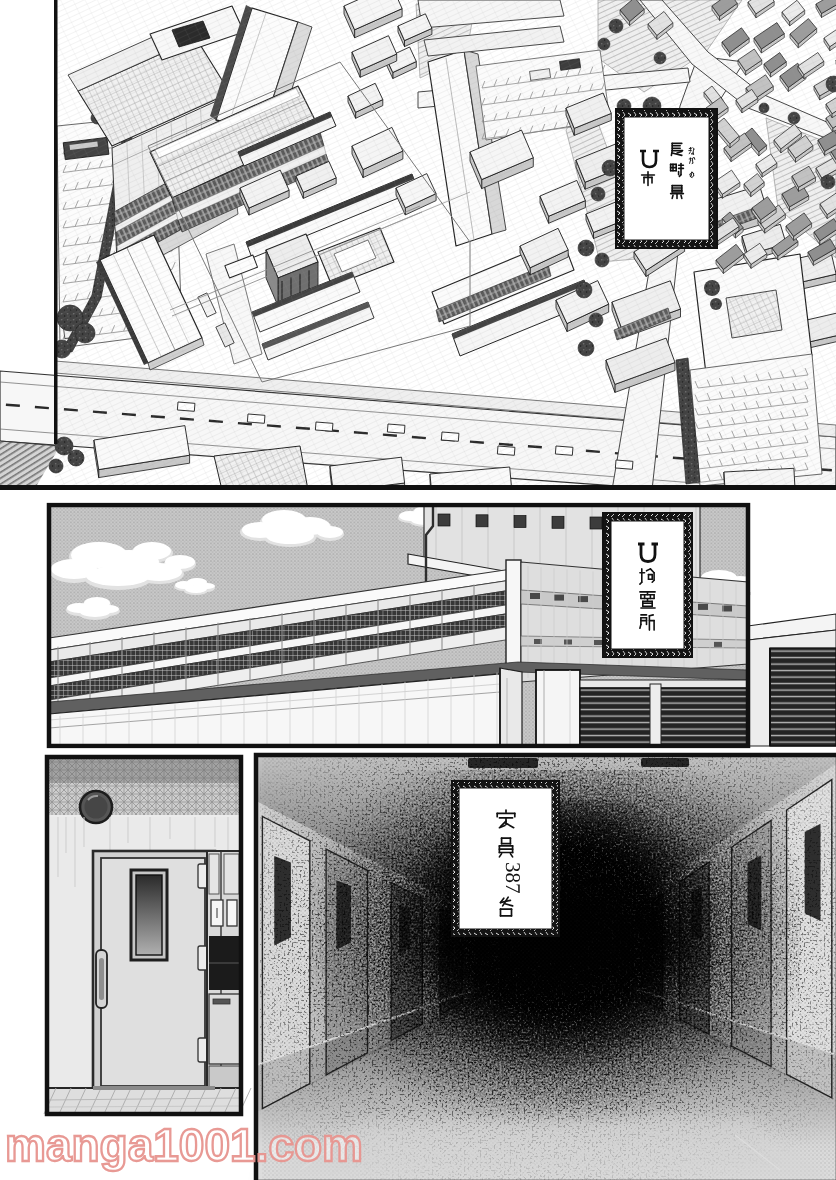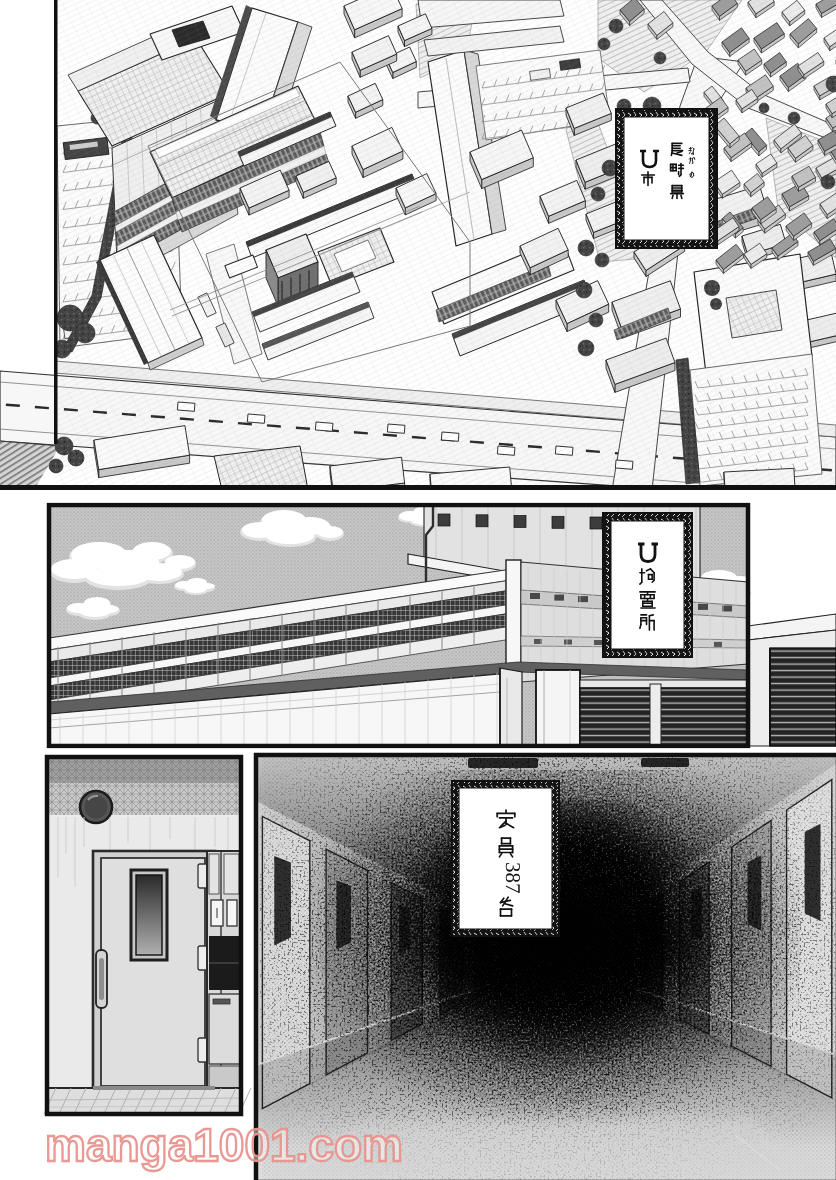--- a/index.html
+++ b/index.html
@@ -1344,13 +1344,13 @@
         <path d="M500.5 152.6 L510.4 150.4"></path>
         <path d="M504.9 153.7 L512.6 155.9"></path>
         <path d="M500.5 159.2 L511.5 159.2"></path>
         <path d="M500.5 159.2 L500.5 165.8"></path>
         <path d="M511.5 159.2 L511.5 165.8"></path>
         <path d="M500.5 165.8 L511.5 165.8"></path>
       </g>
 </g>
 </svg>
 
-<div class="abs" style="left:5px;top:1118px;font-weight:bold;font-size:46px;letter-spacing:0px;color:rgba(255,255,255,0.45);margin-left:40px;-webkit-text-stroke:2.3px rgba(231,148,142,0.95);">manga1001.com</div>
+<div class="abs" style="left:5px;top:1118px;font-weight:bold;font-size:46px;letter-spacing:0px;color:rgba(255,255,255,0.45);-webkit-text-stroke:2.3px rgba(231,148,142,0.95);">manga1001.com</div>
 
 </body></html>

